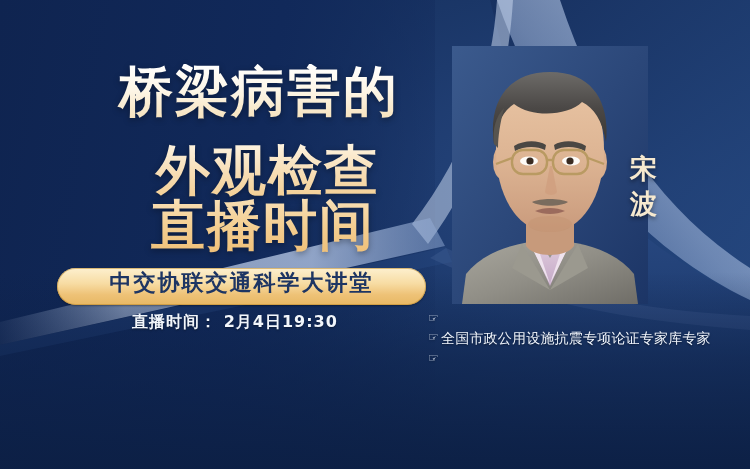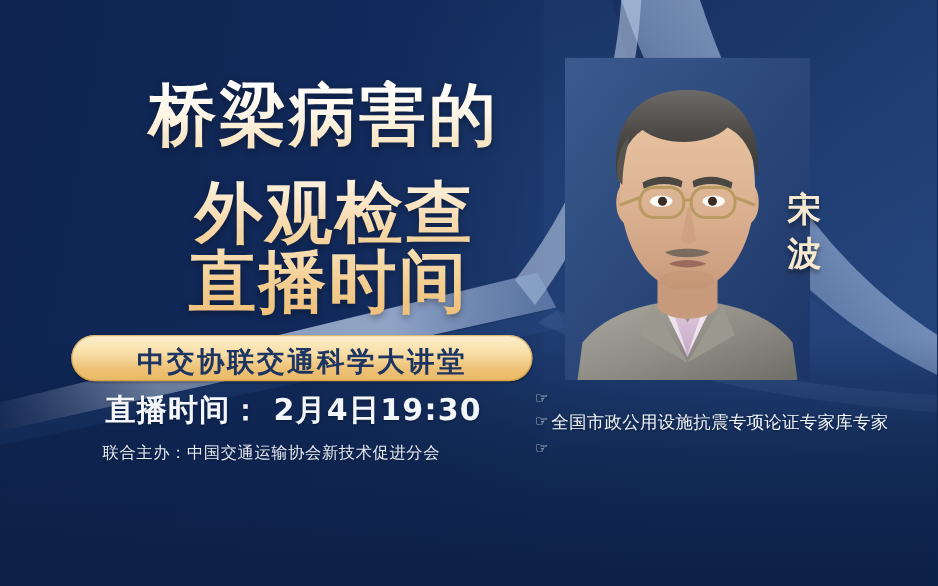--- a/index.html
+++ b/index.html
@@ -67,33 +67,33 @@
     background-image:linear-gradient(180deg,#f8dfb6 0%,#f3cd8f 55%,#efc079 100%);
     margin-left:22px;
   }
   
   .pill{
     position:absolute;left:57px;top:268px;
     width:369px;height:37px;
     border-radius:19px;
     background:linear-gradient(180deg,#fdf0cf 0%,#f7dca3 42%,#eec277 72%,#e8b864 100%);
     box-shadow:0 1px 2px rgba(0,0,0,.35), inset 0 0 0 1px rgba(190,138,46,.55);
-    display:flex;align-items:flex-end;justify-content:center;
+    display:flex;align-items:flex-start;justify-content:center;
     z-index:7;
   }
   .pill-text{
     font-size:22px;font-weight:700;letter-spacing:2px;
     color:#1d3563;
     white-space:nowrap;
   }
   
   .live-time{
     position:absolute;left:0;top:312px;width:470px;
     text-align:center;
-    font-size:24px;font-weight:700;letter-spacing:1px;
+    font-size:16px;font-weight:700;letter-spacing:1px;
     color:#f2f6fb;
     z-index:6;
     text-shadow:0 1px 2px rgba(0,0,0,.4);
   }
   
   .org{
     position:absolute;left:52px;top:352px;width:420px;
     font-size:13px;line-height:1.75;
     color:#e4ebf6;
     letter-spacing:.5px;
@@ -267,21 +267,20 @@
     <span class="t-line t3">直播时间</span>
   </div>
 
   <div class="pill">
     <span class="pill-text">中交协联交通科学大讲堂</span>
   </div>
 
   <div class="live-time">直播时间： 2月4日19:30</div>
 
   <div class="org">
-    <div class="org-l1">联合主办：中国交通运输协会新技术促进分会</div>
   </div>
 
   <div class="speaker-name">宋波</div>
 
   <div class="creds">
     <div class="cred">
       <span class="cred-ico">☞</span>
     </div>
     <div class="cred">
       <span class="cred-ico">☞</span>

